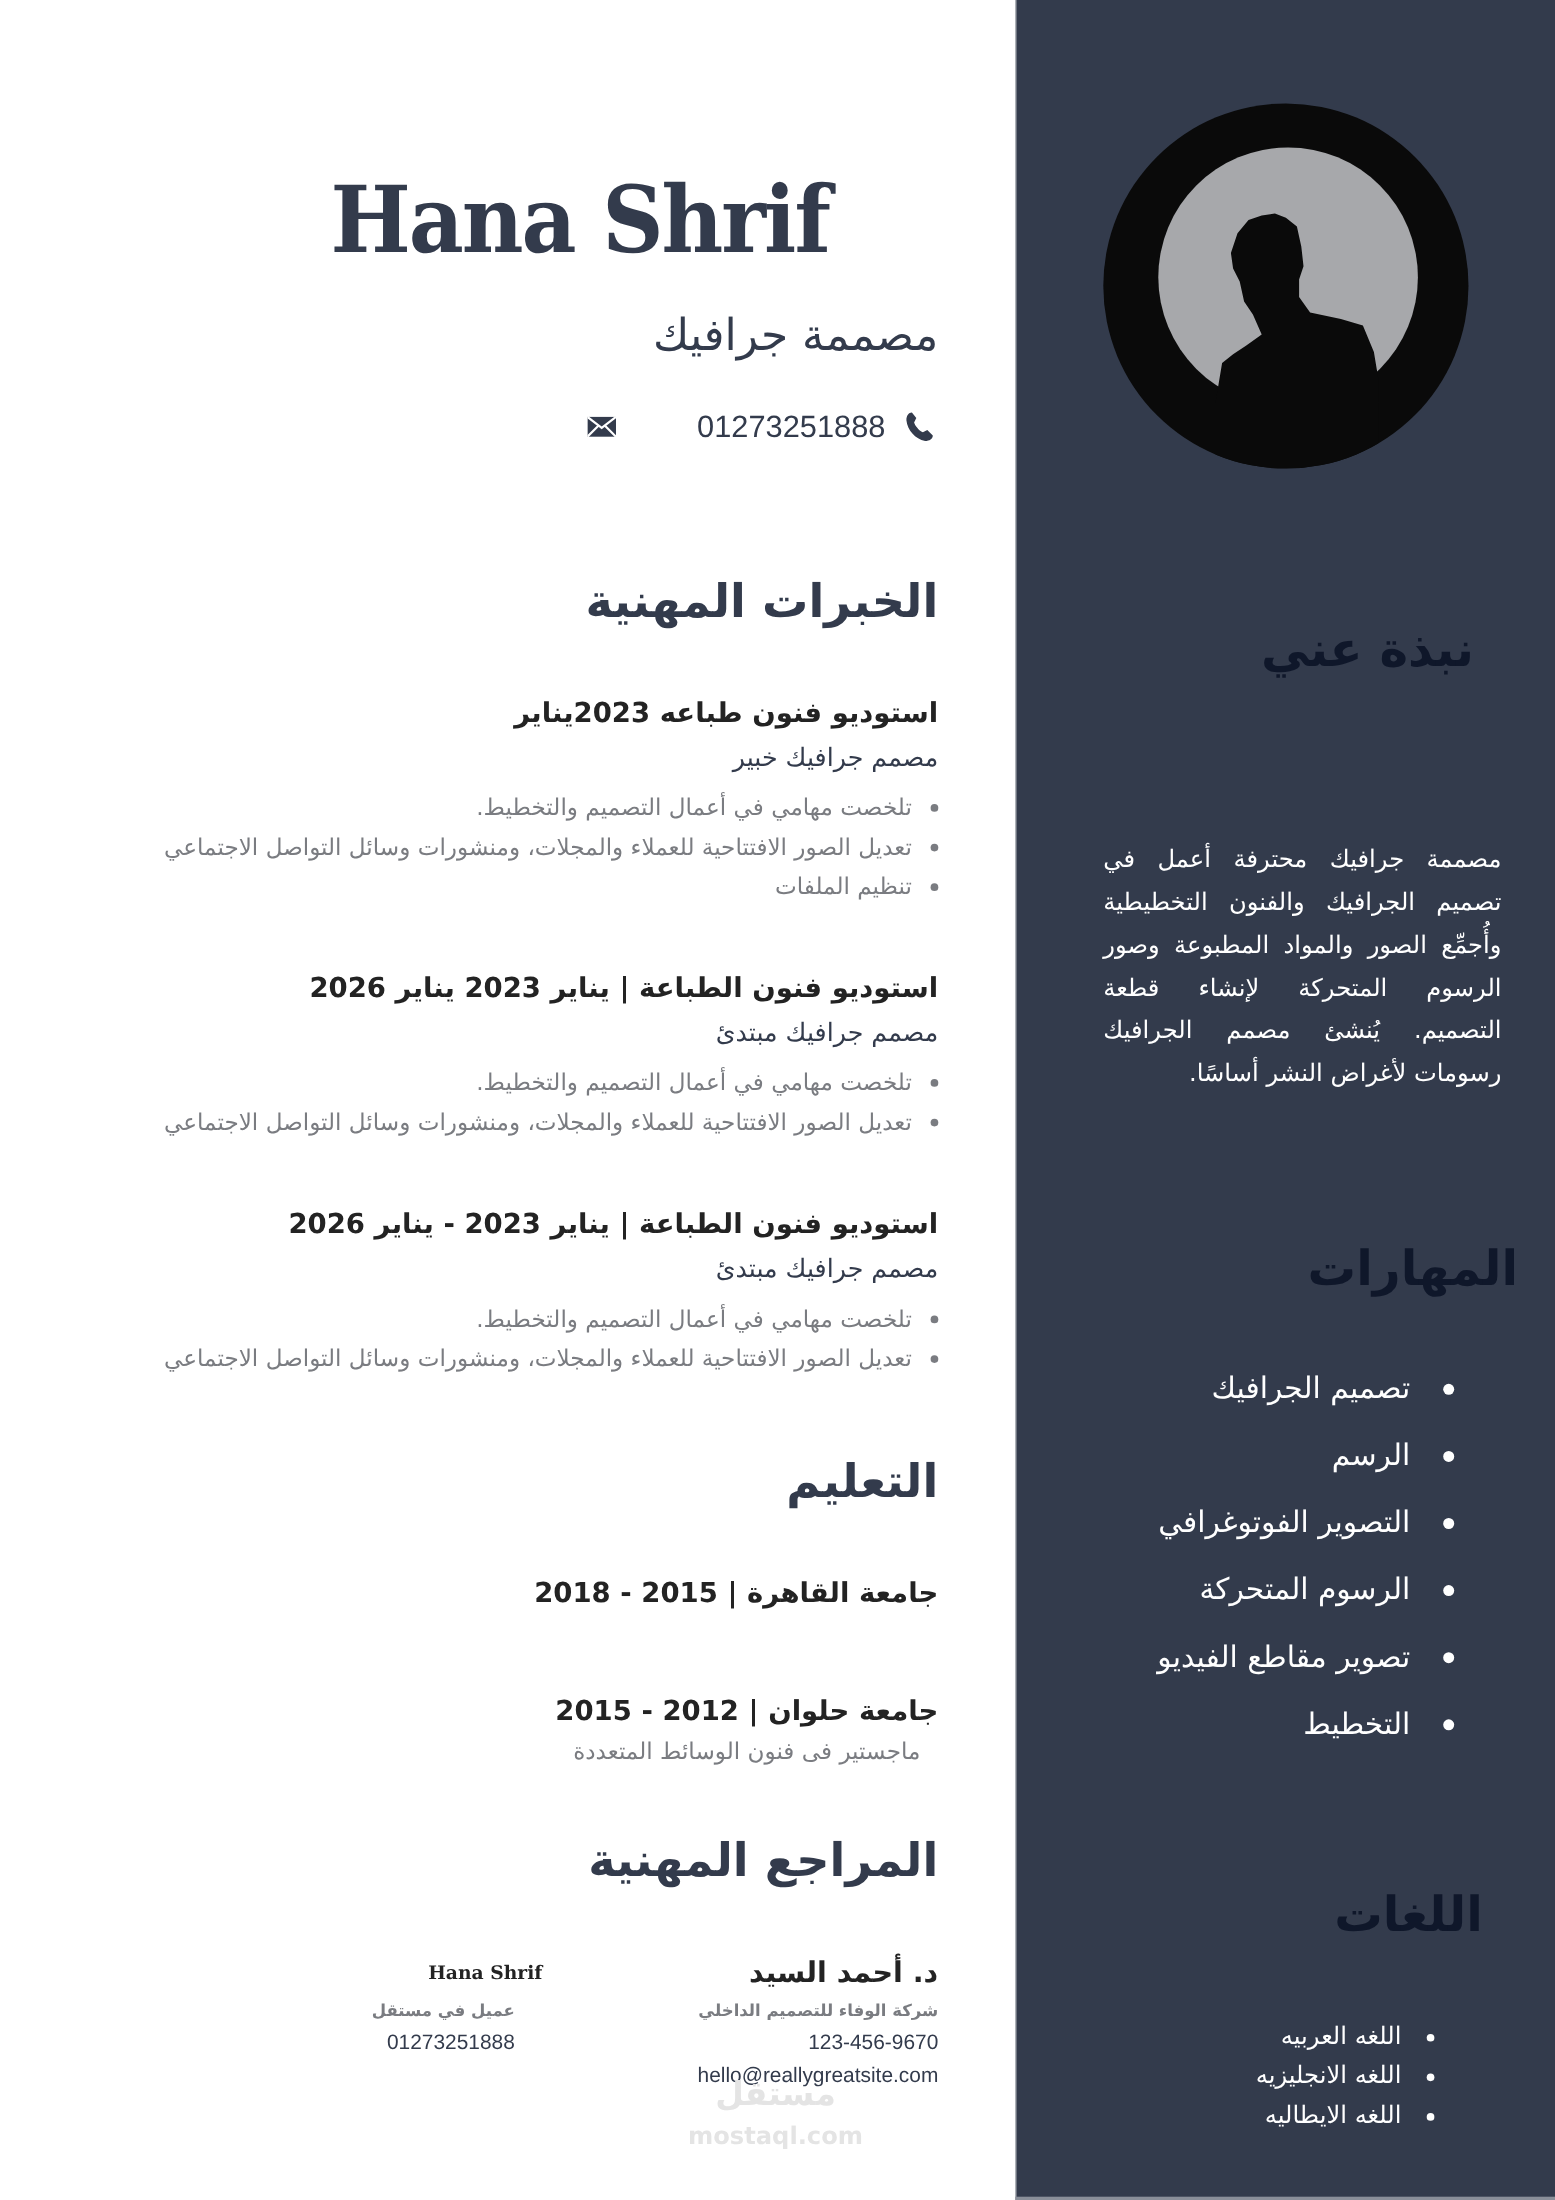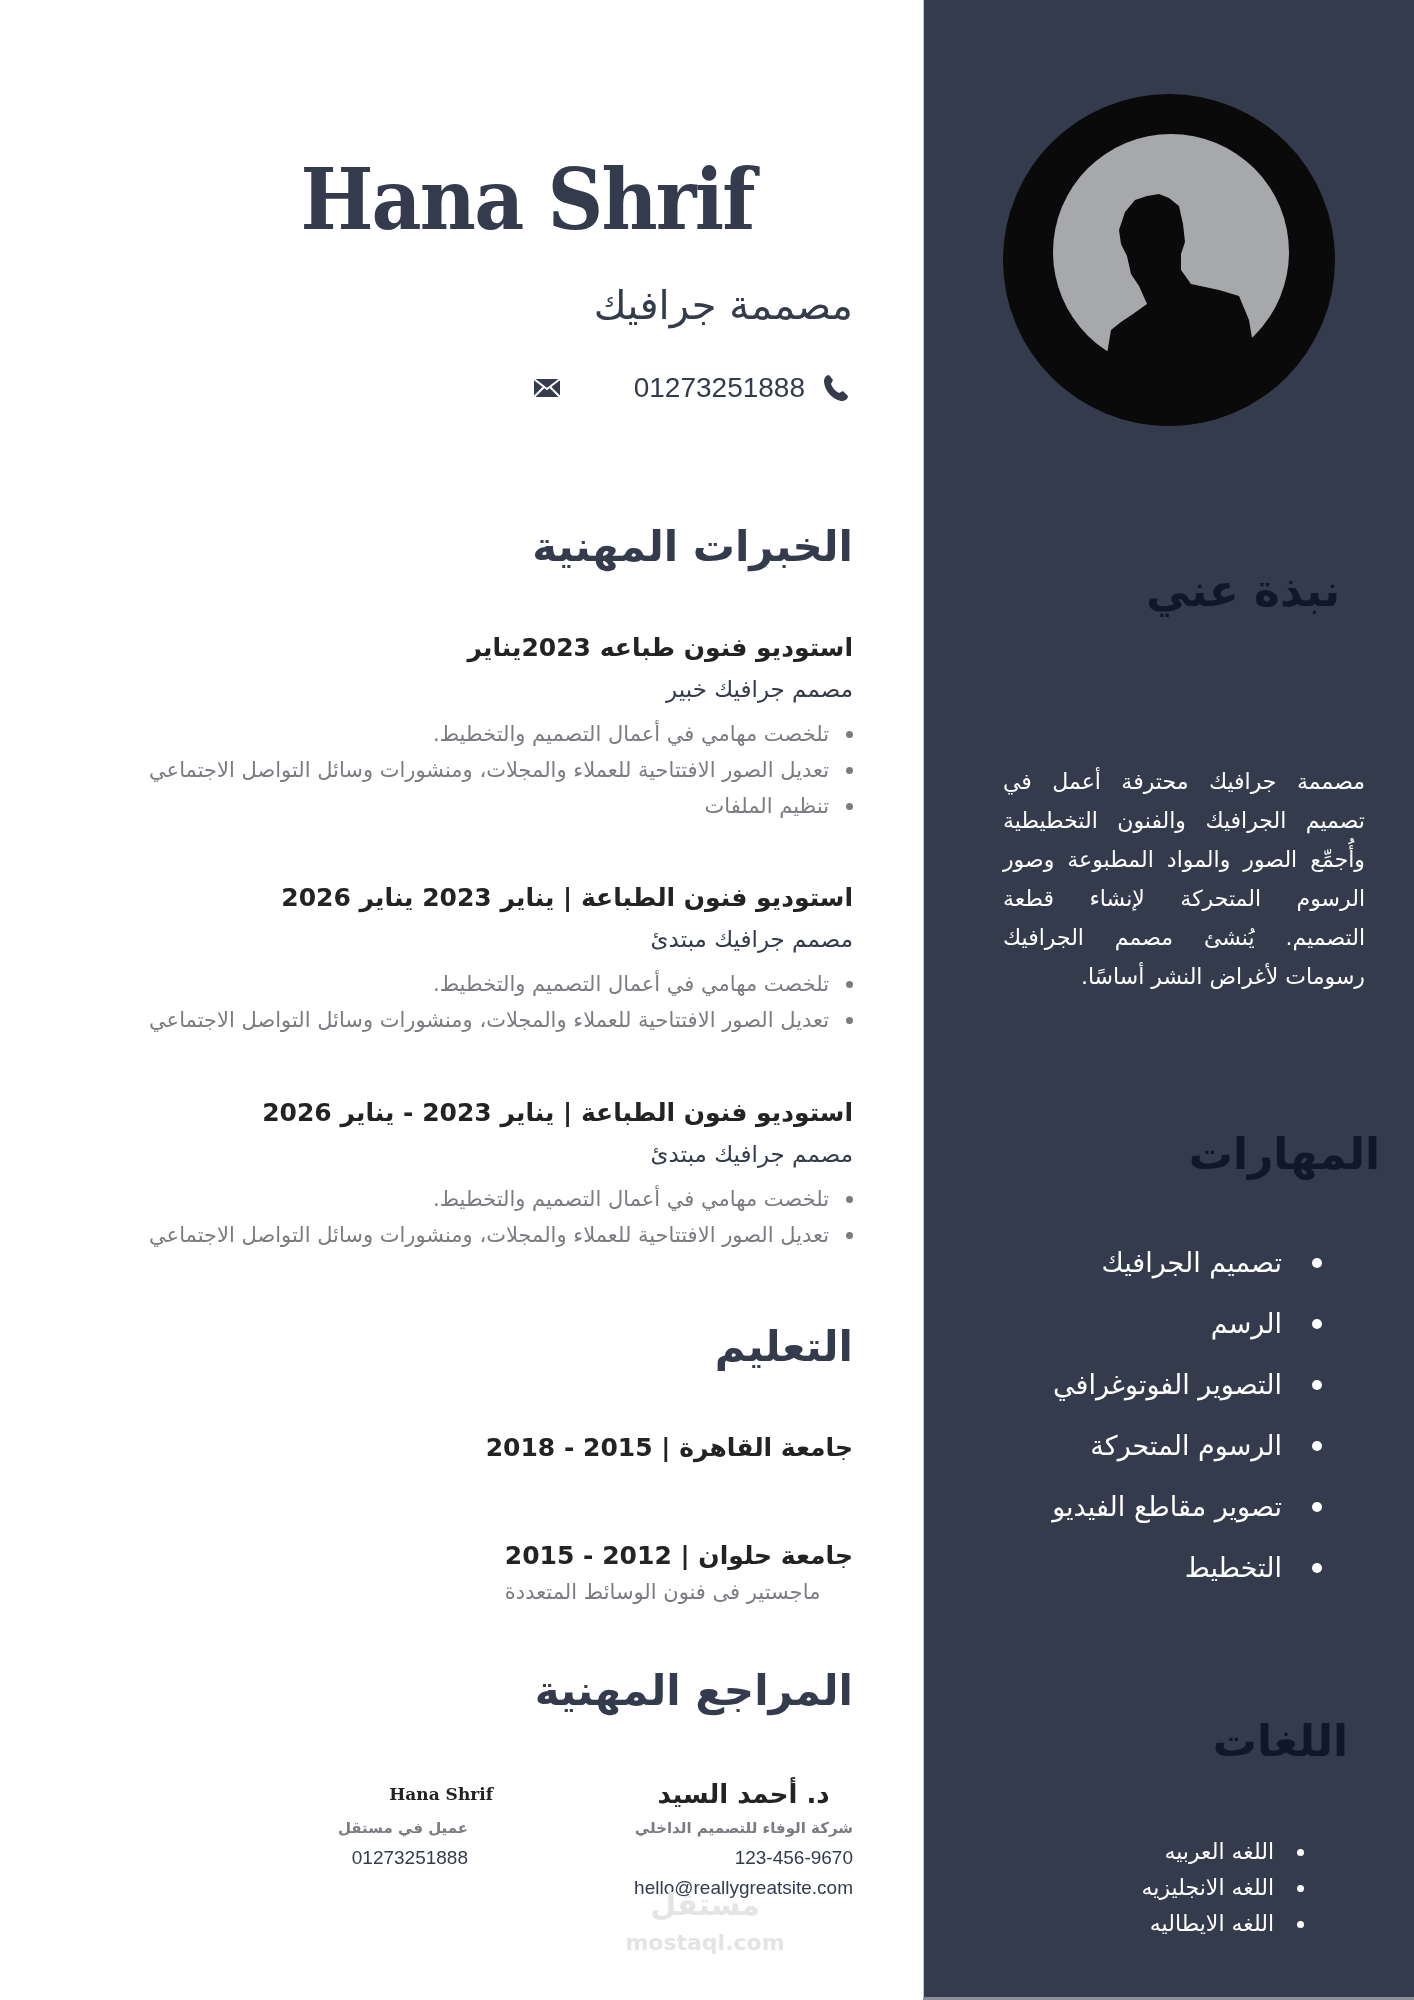--- a/index.html
+++ b/index.html
@@ -51,27 +51,27 @@
   }
   .job { position:absolute; right:561px; width:800px; direction:rtl; text-align:right; }
   .job-h { font-weight:bold; font-size:25px; color:#232323; line-height:36px; white-space:nowrap; }
   .job-role { font-size:23px; color:#333b4c; line-height:38px; margin-top:4px; }
   .job ul { margin:8px 0 0 0; padding:0 24px 0 0; list-style:none; }
   .job li { font-size:21px; line-height:36px; color:#7a7c81; position:relative; white-space:nowrap; }
   .job li::before {
     content:""; position:absolute; right:-24px; top:15px; width:7px; height:7px;
     border-radius:50%; background:#7a7c81;
   }
-  .edu { position:absolute; right:561px; direction:rtl; text-align:left; }
+  .edu { position:absolute; right:561px; direction:rtl; text-align:center; }
   .edu-h { font-weight:bold; font-size:25px; color:#232323; line-height:36px; white-space:nowrap; }
   .edu-sub { font-size:21px; color:#7a7c81; line-height:36px; white-space:nowrap; }
 
   
   .ref { position:absolute; direction:rtl; text-align:right; white-space:nowrap; }
-  .ref-name-ar { font-weight:bold; font-size:26px; color:#232323; line-height:38px;text-align:center; }
+  .ref-name-ar { font-weight:bold; font-size:26px; color:#232323; line-height:38px; }
   .ref-name-en { font-family:"DejaVu Serif", serif; font-weight:bold; font-size:17px; color:#232323; line-height:38px; direction:ltr; }
   .ref-company { font-weight:bold; font-size:15px; color:#7a7c81; line-height:30px; }
   .ref-phone, .ref-email { font-family:"Liberation Sans", sans-serif; font-size:19px; color:#333b4c; line-height:30px; direction:ltr; }
 
   .watermark {
     position:absolute; left:620px; top:1880px; width:170px; text-align:center;
     color:#e4e4e4; font-family:"DejaVu Sans", sans-serif; font-weight:bold;
   }
   .watermark .ar { font-size:30px; line-height:50px; direction:rtl; }
   .watermark .en { font-size:22px; line-height:26px; }

